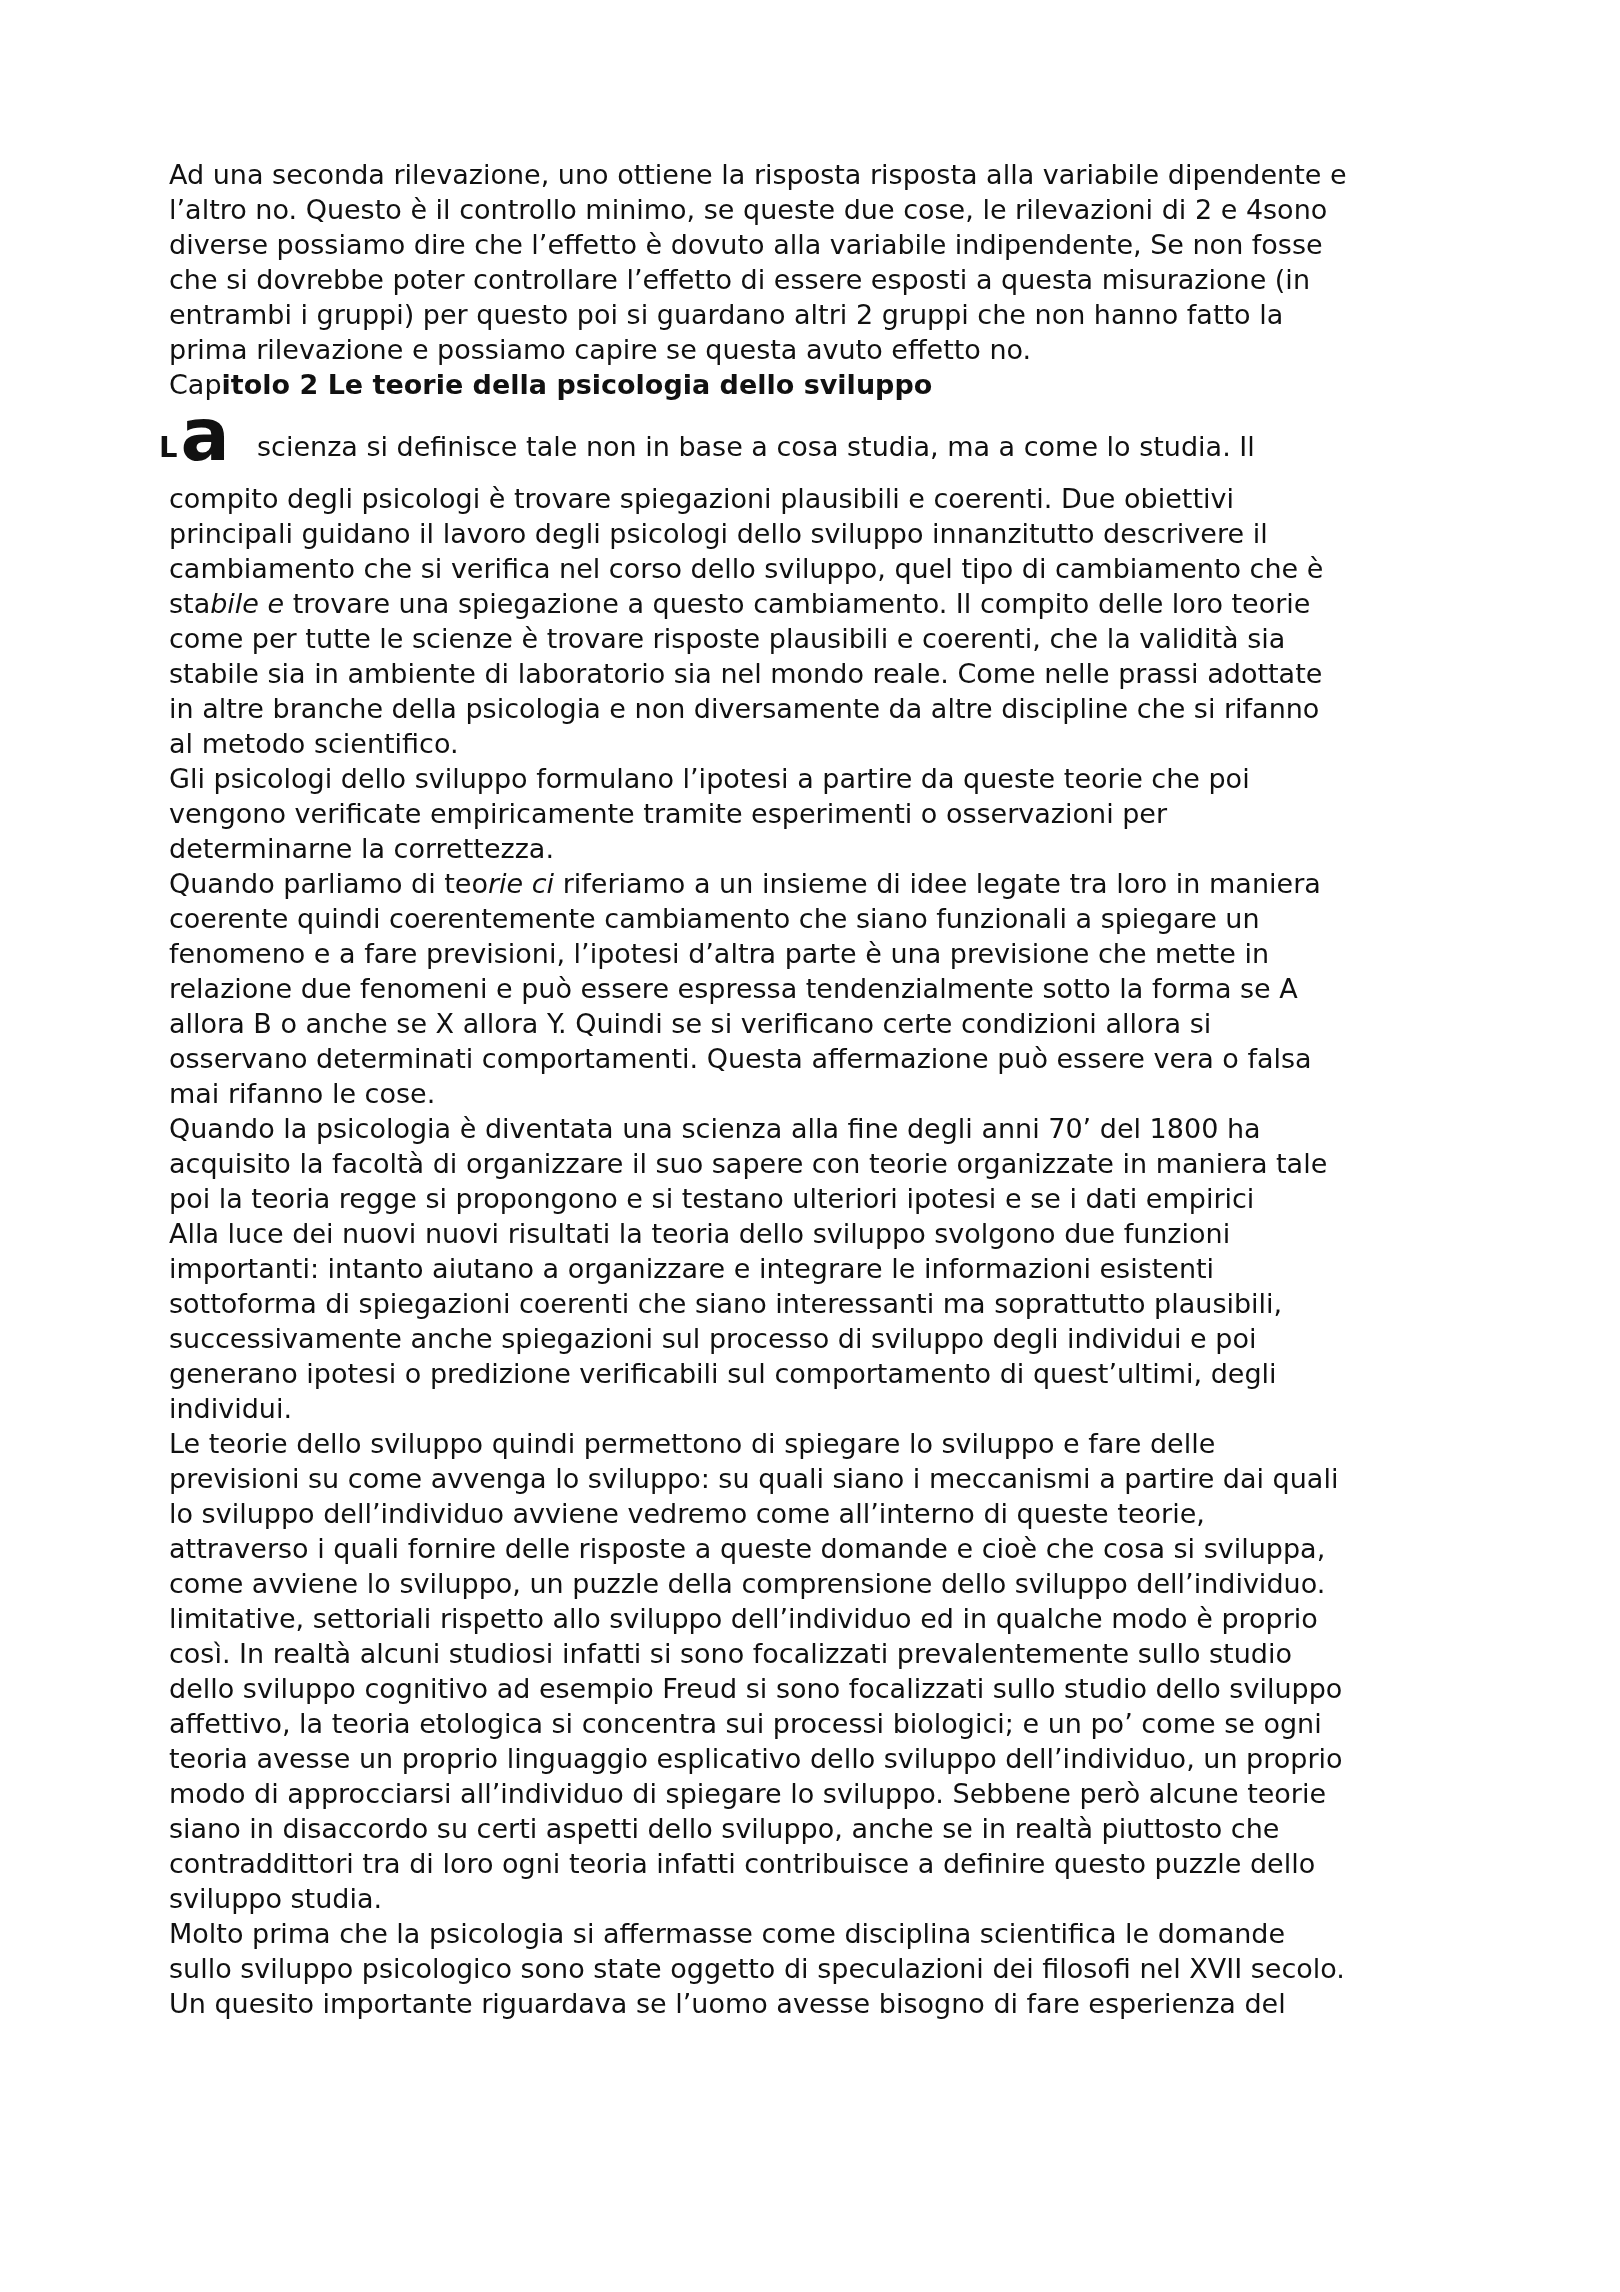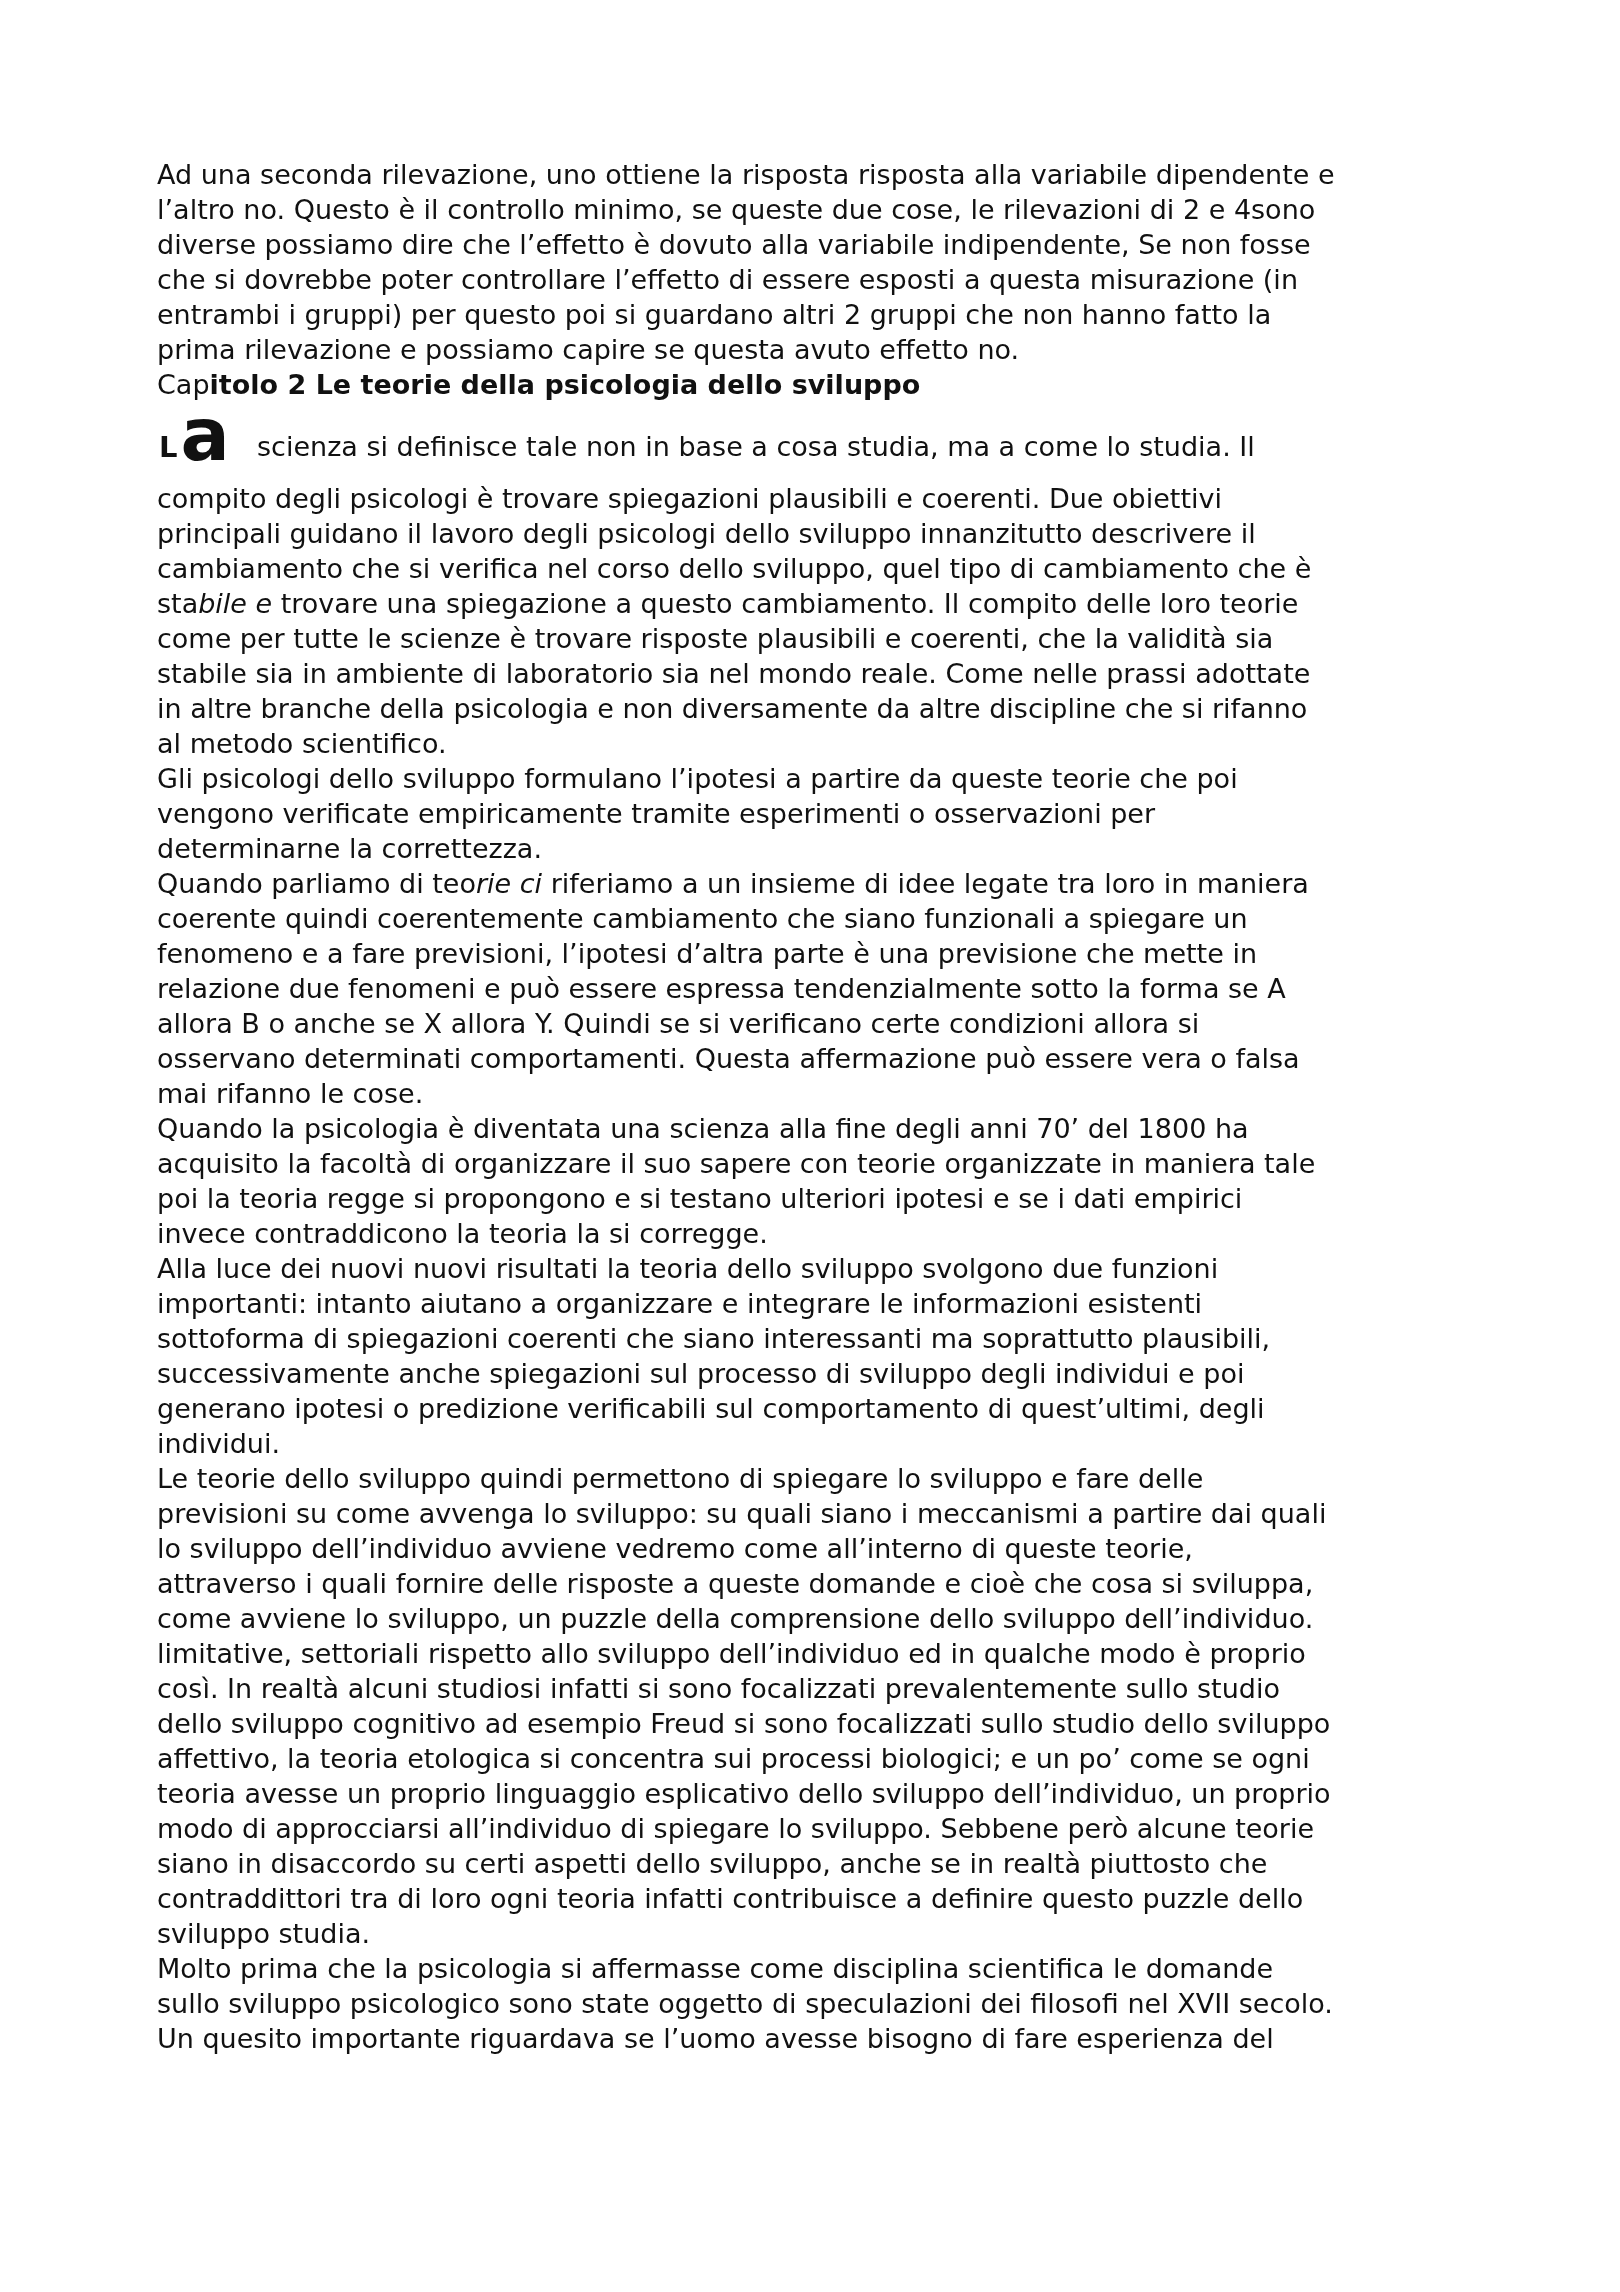--- a/index.html
+++ b/index.html
@@ -2,21 +2,21 @@
 <html><head>
 <meta charset="utf-8">
 <style>
   html, body { margin: 0; padding: 0; background: #ffffff; }
   body { width: 1620px; height: 2293px; position: relative; overflow: hidden; }
   .page {
     position: absolute; left: 157px; top: 157px; width: 1333px;
     font-family: "DejaVu Sans", sans-serif; font-size: 27px; line-height: 35px;
     color: #111111;
   }
-  .line { white-space: nowrap; display: block; }
+  .line { white-space: nowrap; display: block; margin-left: 12px; }
   .heading-bold { font-weight: bold; }
   .dropcap-line { height: 69px; position: relative; margin-top: 9.8px; }
   .dropcap-L { position: absolute; left: 2px; top: 21.6px; font-weight: bold; font-size: 29px; line-height: 29px; }
   .dropcap-a { position: absolute; left: 23.5px; top: -13.7px; font-weight: bold; font-size: 73px; line-height: 73px; }
   .dropcap-rest { position: absolute; left: 100px; top: 17.6px; white-space: nowrap; }
   i { font-style: italic; }
 </style>
 </head>
 <body>
 
@@ -57,21 +57,20 @@
   <div id="p2">
       <div class="line">coerente quindi coerentemente cambiamento che siano funzionali a spiegare un</div>
       <div class="line">fenomeno e a fare previsioni, l’ipotesi d’altra parte è una previsione che mette in</div>
       <div class="line">relazione due fenomeni e può essere espressa tendenzialmente sotto la forma se A</div>
       <div class="line">allora B o anche se X allora Y. Quindi se si verificano certe condizioni allora si</div>
       <div class="line">osservano determinati comportamenti. Questa affermazione può essere vera o falsa</div>
       <div class="line">mai rifanno le cose.</div>
       <div class="line">Quando la psicologia è diventata una scienza alla fine degli anni 70’ del 1800 ha</div>
       <div class="line">acquisito la facoltà di organizzare il suo sapere con teorie organizzate in maniera tale</div>
       <div class="line">poi la teoria regge si propongono e si testano ulteriori ipotesi e se i dati empirici</div>
-      <div class="line">invece contraddicono la teoria la si corregge.</div>
       <div class="line">Alla luce dei nuovi nuovi risultati la teoria dello sviluppo svolgono due funzioni</div>
       <div class="line">importanti: intanto aiutano a organizzare e integrare le informazioni esistenti</div>
       <div class="line">sottoforma di spiegazioni coerenti che siano interessanti ma soprattutto plausibili,</div>
       <div class="line">successivamente anche spiegazioni sul processo di sviluppo degli individui e poi</div>
       <div class="line">generano ipotesi o predizione verificabili sul comportamento di quest’ultimi, degli</div>
       <div class="line">individui.</div>
       <div class="line">Le teorie dello sviluppo quindi permettono di spiegare lo sviluppo e fare delle</div>
       <div class="line">previsioni su come avvenga lo sviluppo: su quali siano i meccanismi a partire dai quali</div>
       <div class="line">lo sviluppo dell’individuo avviene vedremo come all’interno di queste teorie,</div>
       <div class="line">attraverso i quali fornire delle risposte a queste domande e cioè che cosa si sviluppa,</div>

